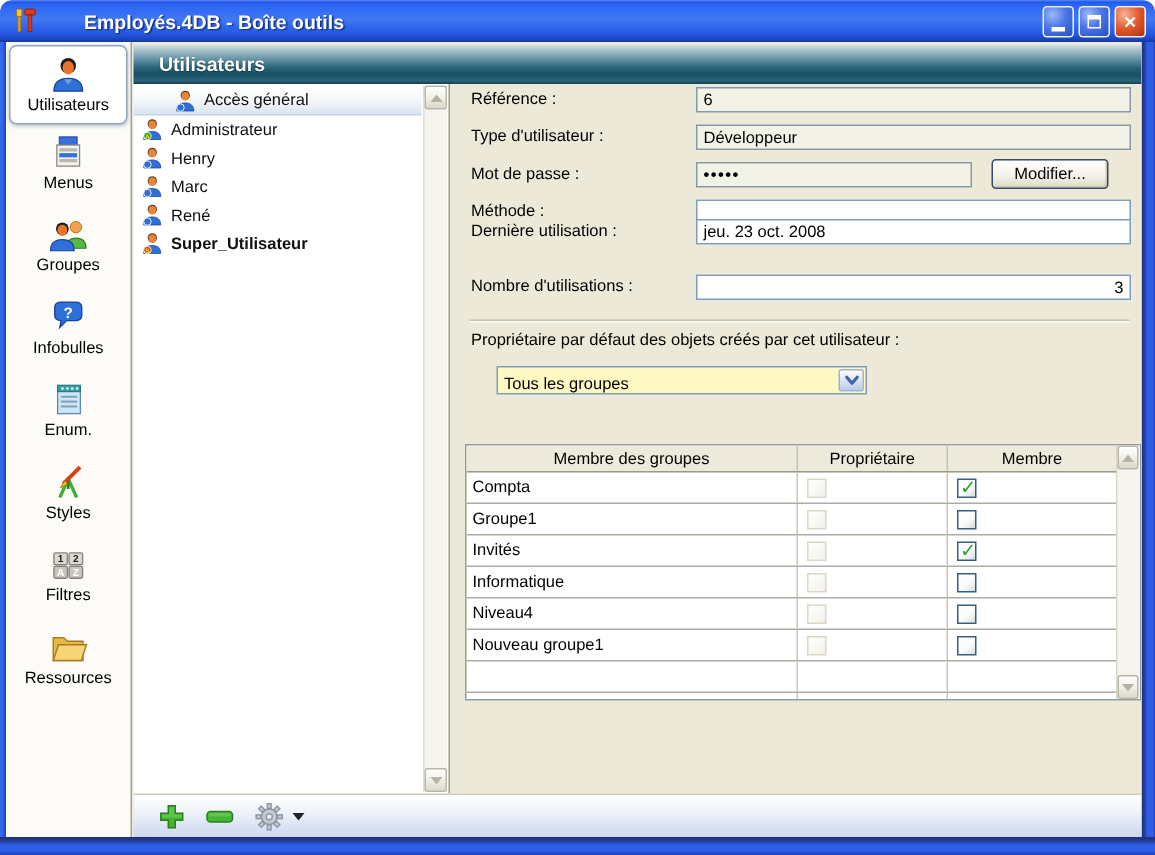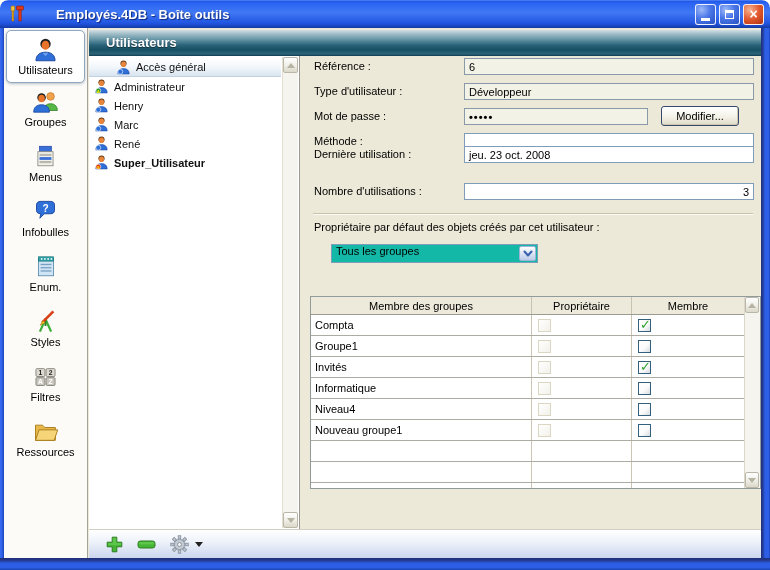--- a/index.html
+++ b/index.html
@@ -64,28 +64,28 @@
   .finput{height:17px;line-height:16px;border:1px solid #8a99a8;background:#f3f2e7;flex:1;padding:0 4px;box-sizing:border-box;
     white-space:nowrap;overflow:hidden;}
   .finput.white{background:#fff;border-color:#7f9db9;}
   .finput.right{text-align:right;}
   .finput.pwd{flex:0 0 184px;font-weight:bold;letter-spacing:1px;}
   .xp-btn{width:78px;height:20px;margin-left:13px;box-sizing:border-box;border:1px solid #36486c;border-radius:3px;
     background:linear-gradient(180deg,#ffffff 0%,#f4f2e8 55%,#e0dbc6 100%);box-shadow:inset -1px -1px 0 #cfc8b0;
     display:flex;align-items:center;justify-content:center;font-size:11px;cursor:default;}
   .divider{position:absolute;left:12px;right:8px;top:157px;border-top:1px solid #c6c2ad;border-bottom:1px solid #fbfaf4;}
   .owner-label{position:absolute;left:13px;top:165px;white-space:nowrap;}
-  .combo{position:absolute;left:30px;top:188px;width:207px;height:19px;box-sizing:border-box;border:1px solid #7f9db9;background:#14b8a6;
-    display:flex;align-items:flex-start;}
+  .combo{position:absolute;left:30px;top:188px;width:247px;height:19px;box-sizing:border-box;border:1px solid #7f9db9;background:#fef9c3;
+    display:flex;align-items:flex-end;}
   .combo .val{flex:1;padding-left:4px;white-space:nowrap;}
   .combo .cbtn{width:17px;height:15px;margin:1px;border-radius:2px;box-sizing:border-box;border:1px solid #9db4d8;
     background:linear-gradient(180deg,#fefefe 0%,#dde5f4 50%,#bccbe8 100%);display:flex;align-items:center;justify-content:center;}
 
   
-  .gtable{position:absolute;left:9px;top:240px;width:451px;height:193px;box-sizing:border-box;border:1px solid #919b9c;background:#fff;
+  .gtable{position:absolute;left:9px;top:240px;width:451px;height:171px;box-sizing:border-box;border:1px solid #919b9c;background:#fff;
     display:flex;overflow:hidden;}
   .gcols{flex:1;display:flex;flex-direction:column;overflow:hidden;}
   .ghead{height:17px;flex:0 0 17px;display:flex;background:#edeadb;border-bottom:1px solid #9a9a8e;}
   .gh{display:flex;align-items:center;justify-content:center;box-sizing:border-box;border-right:1px solid #c6c3b0;}
   .gh.name{flex:1;}
   .gh.prop{width:100px;flex:0 0 100px;}
   .gh.mem{width:112px;flex:0 0 112px;border-right:none;}
   .grow{height:20px;flex:0 0 20px;display:flex;border-bottom:1px solid #acaca3;}
   .gc{display:flex;align-items:center;box-sizing:border-box;border-right:1px solid #c9c6b5;padding-left:4px;}
   .gc.name{flex:1;}
@@ -142,42 +142,42 @@
             <ellipse cx="12" cy="8.2" rx="3.4" ry="4" fill="#e8742c"></ellipse>
             <path d="M3.5 22 c0-5.2 3.4-7.6 8.5-7.6 s8.5 2.4 8.5 7.6z" fill="#2f6fd8" stroke="#17429c" stroke-width="0.8"></path>
             <path d="M9.5 15 L12 18 L14.5 15 z" fill="#6fa0ee"></path>
           </svg>
         </span>
         <span class="lbl">Utilisateurs</span>
       </div>
 
       <div class="side-item">
         <span class="ic">
+          <svg width="26" height="26" viewBox="0 0 24 24">
+            <rect x="6" y="3" width="11" height="5" fill="#3a6fd8" stroke="#1c3f9c" stroke-width="0.6"></rect>
+            <rect x="4.5" y="8" width="14" height="13" fill="#f2f1ea" stroke="#8a8a82" stroke-width="0.8"></rect>
+            <rect x="6" y="10" width="11" height="2" fill="#b8b8b0"></rect>
+            <rect x="6" y="13" width="11" height="2.6" fill="#3a6fd8"></rect>
+            <rect x="6" y="16.6" width="11" height="2" fill="#b8b8b0"></rect>
+          </svg>
+        </span>
+        <span class="lbl">Menus</span>
+      </div>
+
+      <div class="side-item">
+        <span class="ic">
           <svg width="27" height="27" viewBox="0 0 24 24">
             <circle cx="16.5" cy="7.5" r="3.4" fill="#f2a14c" stroke="#b06a18" stroke-width="0.5"></circle>
             <path d="M10.5 20 c0-4.2 2.6-6 6-6 s6 1.8 6 6z" fill="#57b847" stroke="#2e7d22" stroke-width="0.7"></path>
             <circle cx="8.5" cy="8.5" r="3.8" fill="#1e1e1e"></circle>
             <ellipse cx="8.5" cy="9.3" rx="2.9" ry="3.3" fill="#e8742c"></ellipse>
             <path d="M1.5 21.5 c0-4.6 3-6.6 7-6.6 s7 2 7 6.6z" fill="#2f6fd8" stroke="#17429c" stroke-width="0.7"></path>
           </svg>
         </span>
         <span class="lbl">Groupes</span>
-      </div>
-
-      <div class="side-item">
-        <span class="ic">
-          <svg width="26" height="26" viewBox="0 0 24 24">
-            <rect x="6" y="3" width="11" height="5" fill="#3a6fd8" stroke="#1c3f9c" stroke-width="0.6"></rect>
-            <rect x="4.5" y="8" width="14" height="13" fill="#f2f1ea" stroke="#8a8a82" stroke-width="0.8"></rect>
-            <rect x="6" y="10" width="11" height="2" fill="#b8b8b0"></rect>
-            <rect x="6" y="13" width="11" height="2.6" fill="#3a6fd8"></rect>
-            <rect x="6" y="16.6" width="11" height="2" fill="#b8b8b0"></rect>
-          </svg>
-        </span>
-        <span class="lbl">Menus</span>
       </div>
 
 
       <div class="side-item">
         <span class="ic">
           <svg width="27" height="27" viewBox="0 0 24 24">
             <path d="M4 6 q0-3 4-3 h8 q4 0 4 3 v5 q0 3-4 3 h-5 l-4 4 l0.8-4 q-3.8-0.2-3.8-3z" fill="#2f6fd8" stroke="#17429c" stroke-width="0.8"></path>
             <text x="12" y="12.5" text-anchor="middle" font-size="9" font-weight="bold" fill="#fff" font-family="'Liberation Sans',sans-serif">?</text>
           </svg>
         </span>

